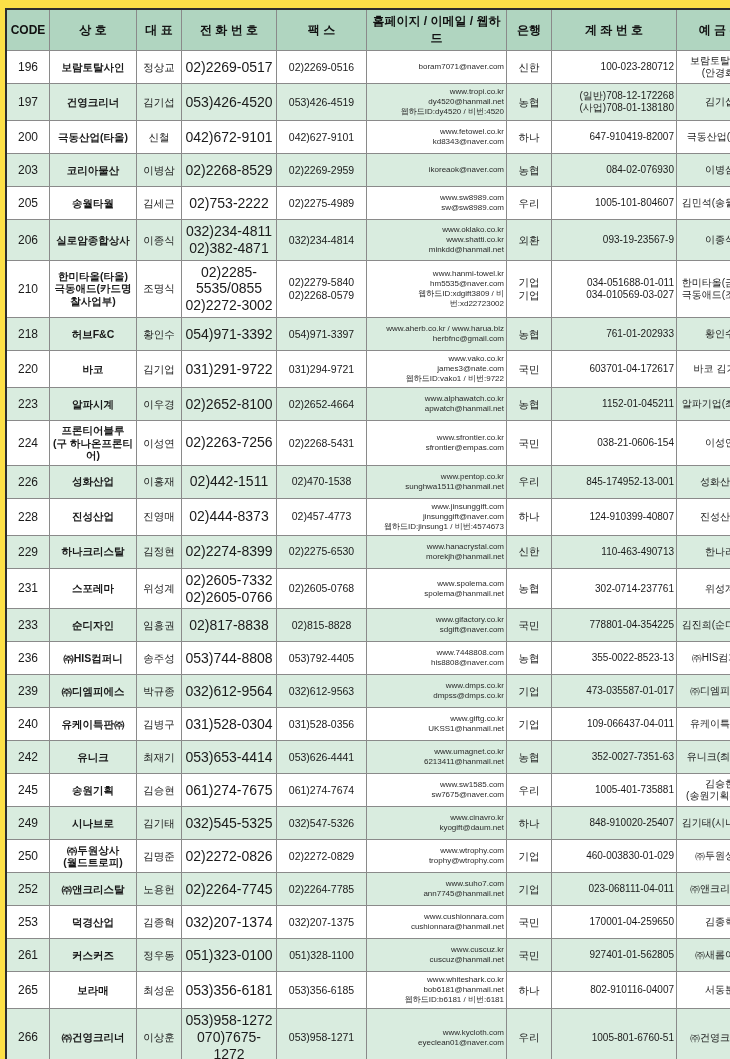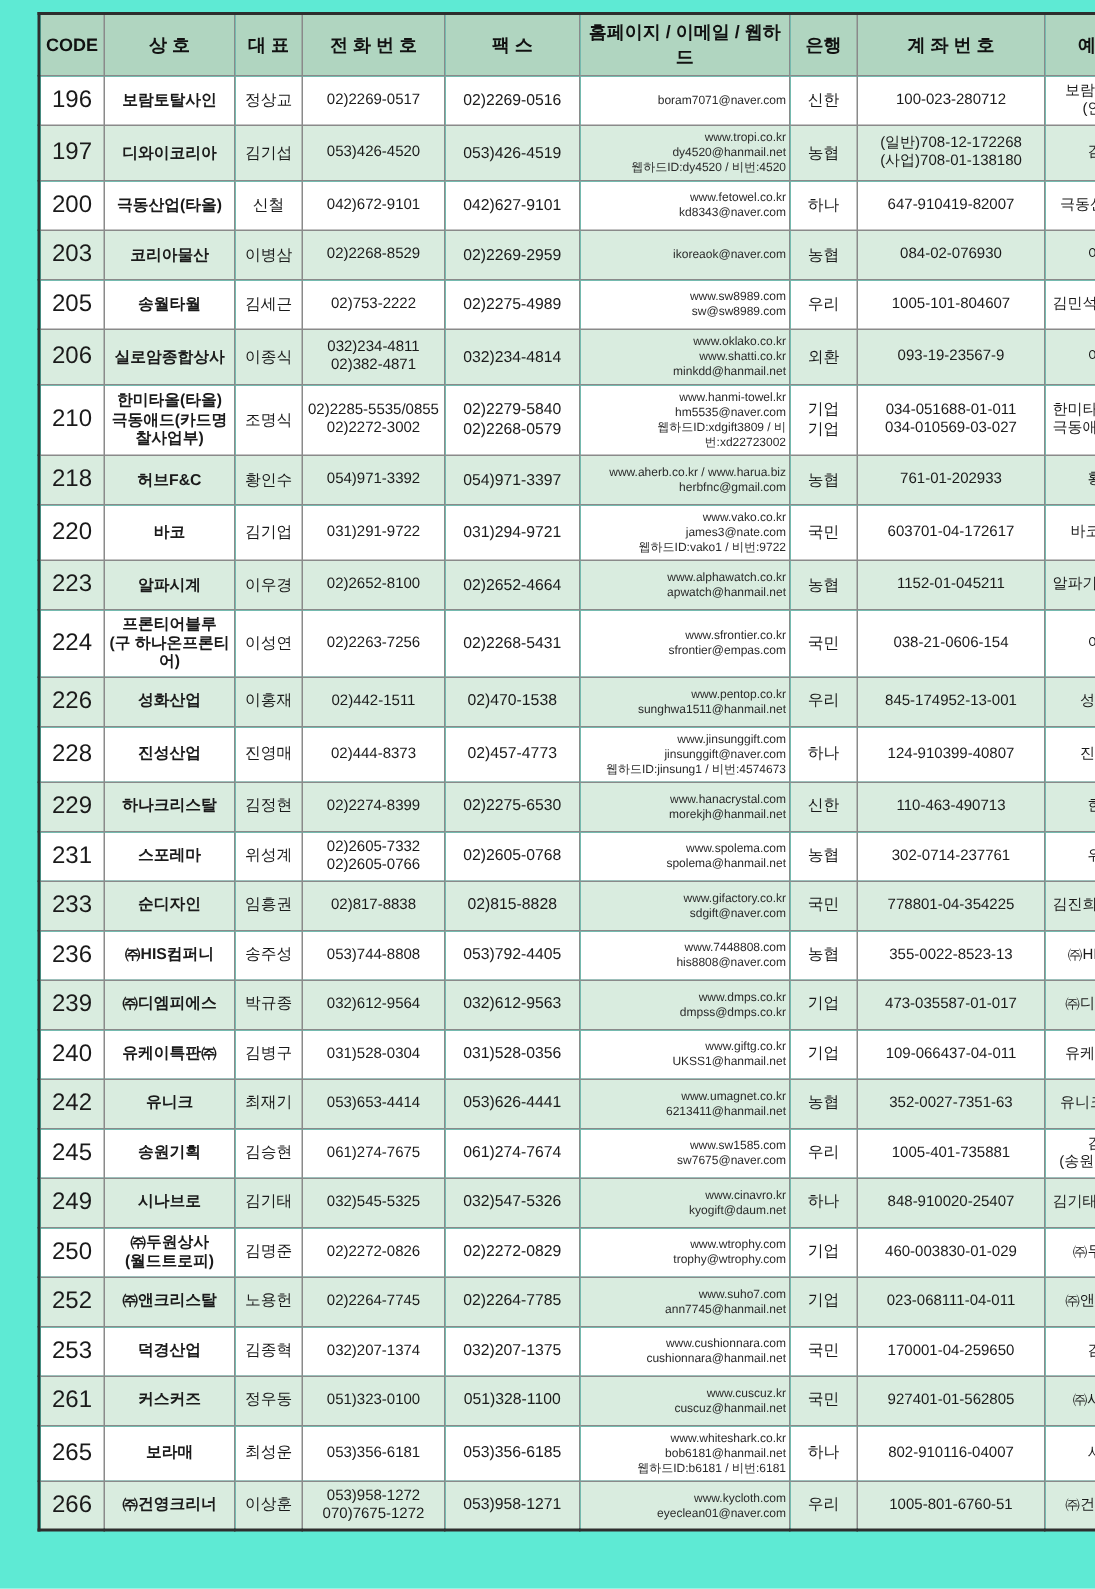--- a/index.html
+++ b/index.html
@@ -1,33 +1,33 @@
 <!DOCTYPE html>
 <html><head>
 <meta charset="utf-8">
 <style>
   html,body{margin:0;padding:0;background:#ffffff;}
   body{font-family:"Liberation Sans","DejaVu Sans",sans-serif;color:#1a1a1a;}
-  .page{width:730px;height:1059px;box-sizing:border-box;padding:8px 25px;background:#5eead4;}
+  .page{width:730px;height:1059px;box-sizing:border-box;padding:8px 5px;background:#fde047;}
   table.dir{border-collapse:collapse;width:712px;table-layout:fixed;border:2px solid #2e2e2e;}
   table.dir th, table.dir td{border:1px solid #8a8a8a;padding:3px 2px;vertical-align:middle;overflow:hidden;}
   thead th{background:#b0d5c0;font-weight:bold;font-size:12px;text-align:center;height:26px;color:#111;border-bottom:2px solid #2e2e2e;}
   tbody tr{height:33px;background:#ffffff;}
   tbody tr:nth-child(even){background:#d9ecdf;}
   tbody td{font-size:10.5px;text-align:center;line-height:1.2;}
-  td.col0{width:38px;font-size:16px;}
+  td.col0{width:38px;font-size:12px;}
   td.col1{width:82px;font-weight:bold;font-size:10.5px;}
   th.col0{width:38px;} th.col1{width:82px;} th.col2{width:40px;} th.col3{width:90px;}
   th.col4{width:85px;} th.col5{width:135px;} th.col6{width:40px;} th.col7{width:120px;} th.col8{width:82px;}
   td.col2{width:40px;margin-left:28px;}
-  td.col3{width:90px;font-size:10px;}
+  td.col3{width:90px;font-size:14px;}
   td.col4{width:85px;font-size:10.5px;}
   td.col5{width:135px;font-size:8px;text-align:right;padding-left:5px;line-height:1.25;color:#2a2a2a;}
   td.col6{width:40px;}
-  td.col7{width:120px;text-align:center;padding-left:6px;font-size:10px;}
+  td.col7{width:120px;text-align:right;padding-left:6px;font-size:10px;}
   td.col8{width:82px;font-size:10px;}
 </style>
 </head>
 <body>
 
 <div class="page">
   <table class="dir">
     <thead>
       <tr>
           <th class="col0">CODE</th>
@@ -48,21 +48,21 @@
           <td class="col2">정상교</td>
           <td class="col3">02)2269-0517</td>
           <td class="col4">02)2269-0516</td>
           <td class="col5">boram7071@naver.com</td>
           <td class="col6">신한</td>
           <td class="col7">100-023-280712</td>
           <td class="col8">보람토탈사인<br>(안경화)</td>
         </tr>
         <tr>
           <td class="col0">197</td>
-          <td class="col1">디와이코리아</td>
+          <td class="col1">건영크리너</td>
           <td class="col2">김기섭</td>
           <td class="col3">053)426-4520</td>
           <td class="col4">053)426-4519</td>
           <td class="col5">www.tropi.co.kr<br>dy4520@hanmail.net<br>웹하드ID:dy4520 / 비번:4520</td>
           <td class="col6">농협</td>
           <td class="col7">(일반)708-12-172268<br>(사업)708-01-138180</td>
           <td class="col8">김기섭</td>
         </tr>
         <tr>
           <td class="col0">200</td>

